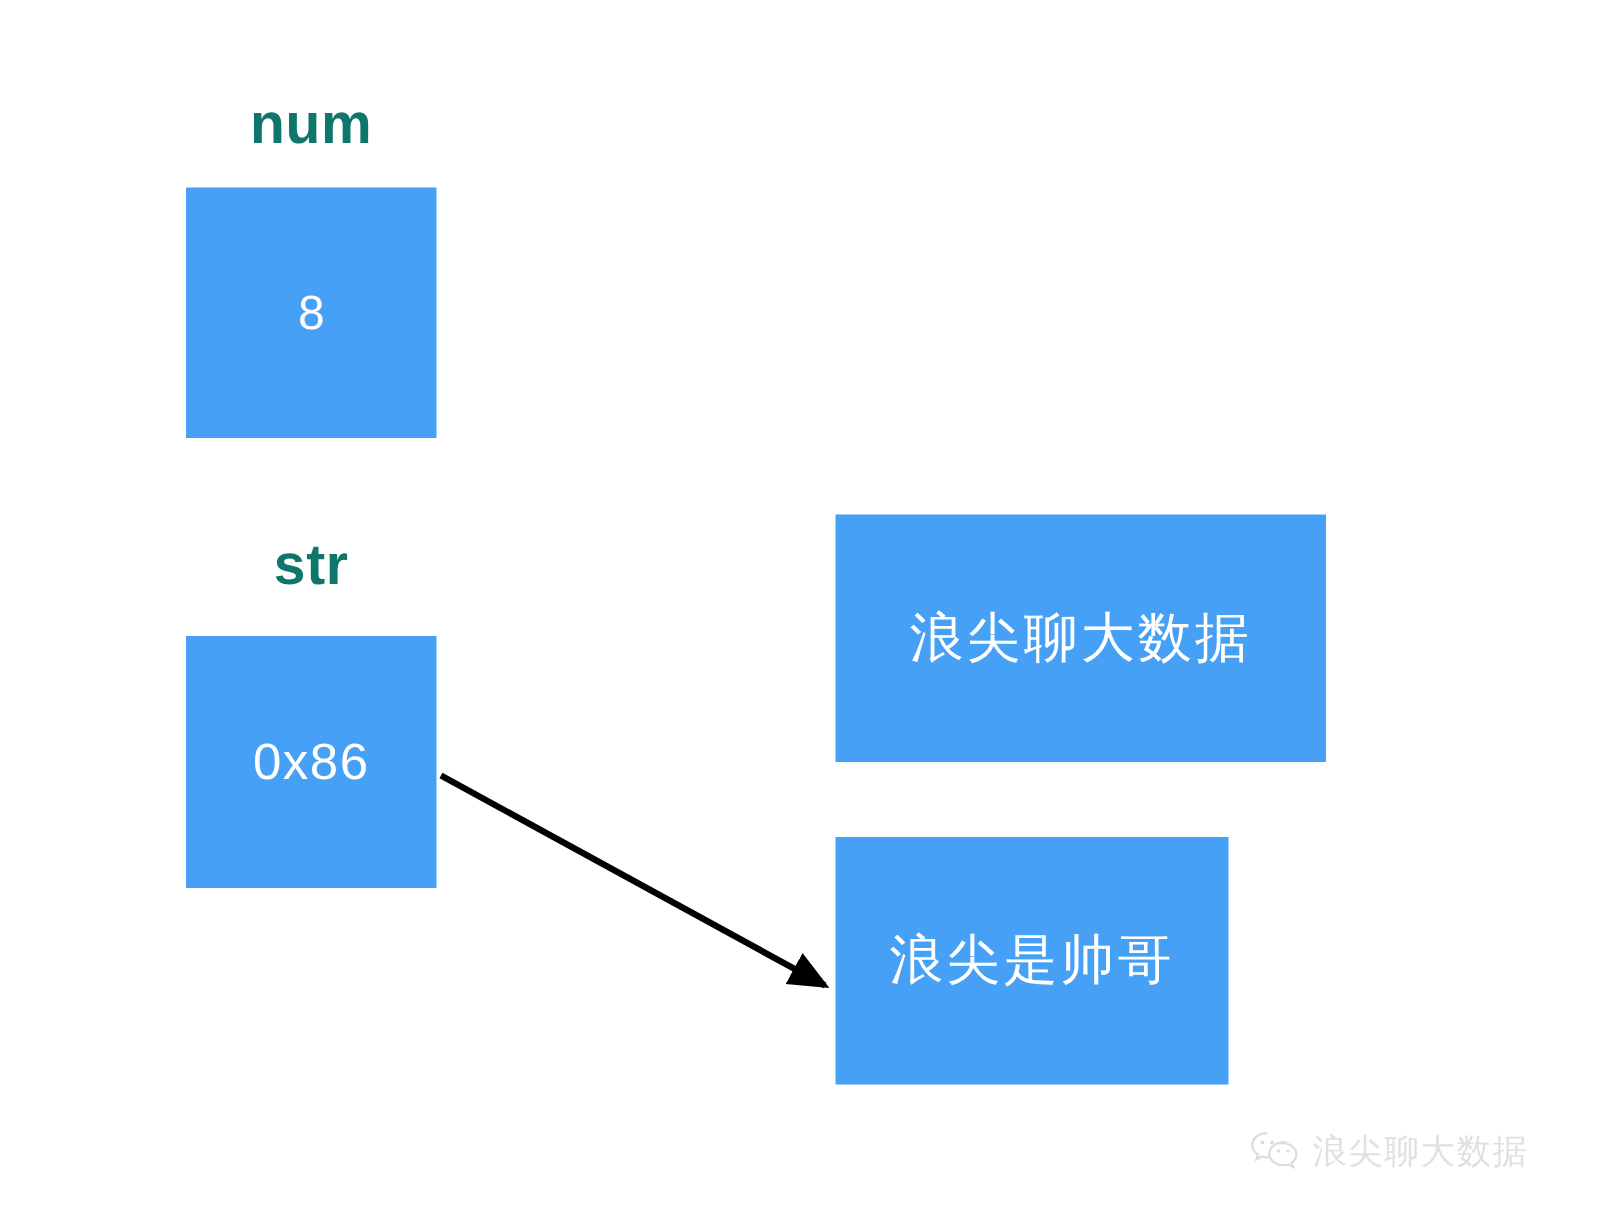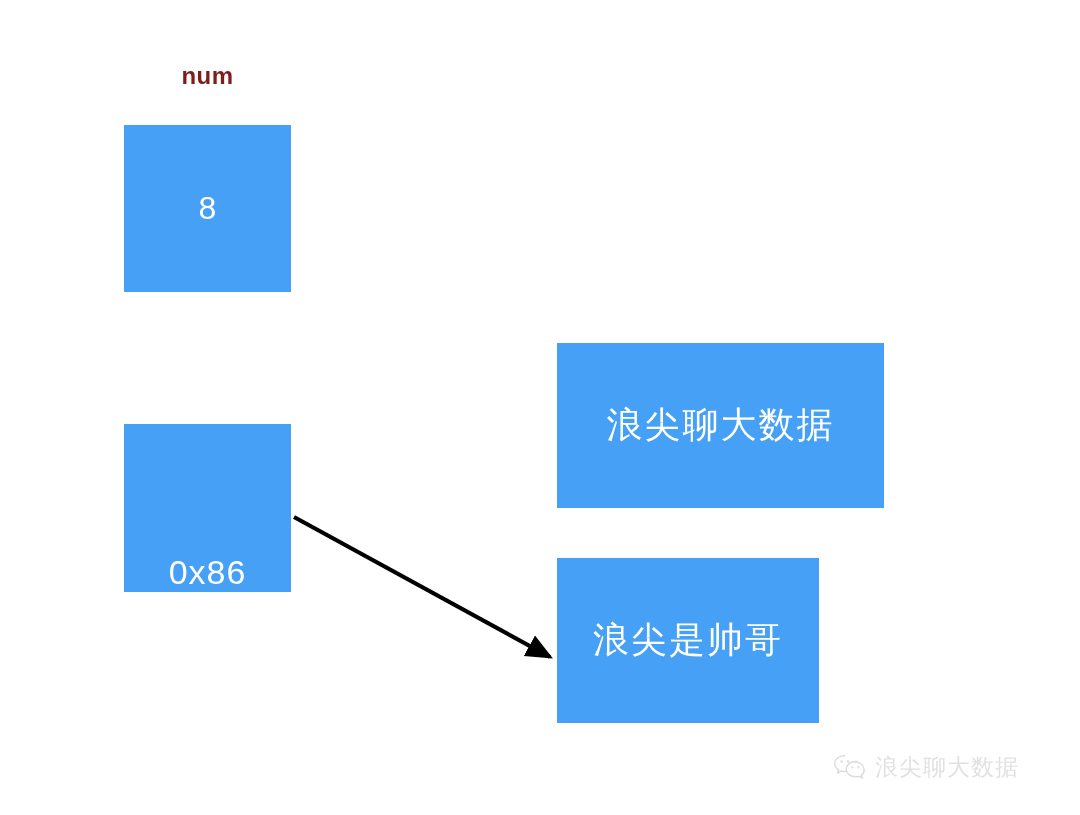--- a/index.html
+++ b/index.html
@@ -15,22 +15,22 @@
     width: 1080px;
     height: 815px;
     background: #ffffff;
     overflow: hidden;
   }
 
   
   .var-label {
     position: absolute;
     font-weight: bold;
-    color: #7f1d1d;
-    font-size: 24px;
+    color: #0f766e;
+    font-size: 38px;
     line-height: 1;
     text-align: center;
     white-space: nowrap;
     letter-spacing: 0.5px;
   }
   #label-num { left: 124px; top: 64px; width: 167px; }
   #label-str { left: 124px; top: 358px; width: 167px; }
 
   
   .cell {
@@ -43,21 +43,21 @@
     box-sizing: border-box;
   }
   .cell-text {
     color: #ffffff;
     white-space: nowrap;
   }
 
   #cell-num  { left: 124px; top: 125px; width: 167px; height: 167px; }
   #cell-num .cell-text { font-size: 32px; }
 
-  #cell-str  { left: 124px; top: 424px; width: 167px; height: 168px; align-items: flex-end; }
+  #cell-str  { left: 124px; top: 424px; width: 167px; height: 168px; }
   #cell-str .cell-text { font-size: 34px; letter-spacing: 1px; }
 
   #cell-heap-1 { left: 557px; top: 343px; width: 327px; height: 165px; }
   #cell-heap-2 { left: 557px; top: 558px; width: 262px; height: 165px; }
   .heap-text { font-size: 36px; letter-spacing: 2px; }
 
   
   #pointer-arrow {
     position: absolute;
     left: 280px;
@@ -93,20 +93,21 @@
 <body>
 
 <div id="canvas">
 
   <div id="label-num" class="var-label">num</div>
 
   <div id="cell-num" class="cell">
     <span class="cell-text">8</span>
   </div>
 
+  <div id="label-str" class="var-label">str</div>
 
   <div id="cell-str" class="cell">
     <span class="cell-text">0x86</span>
   </div>
 
   <div id="cell-heap-1" class="cell">
     <span class="cell-text heap-text">浪尖聊大数据</span>
   </div>
 
   <div id="cell-heap-2" class="cell">

